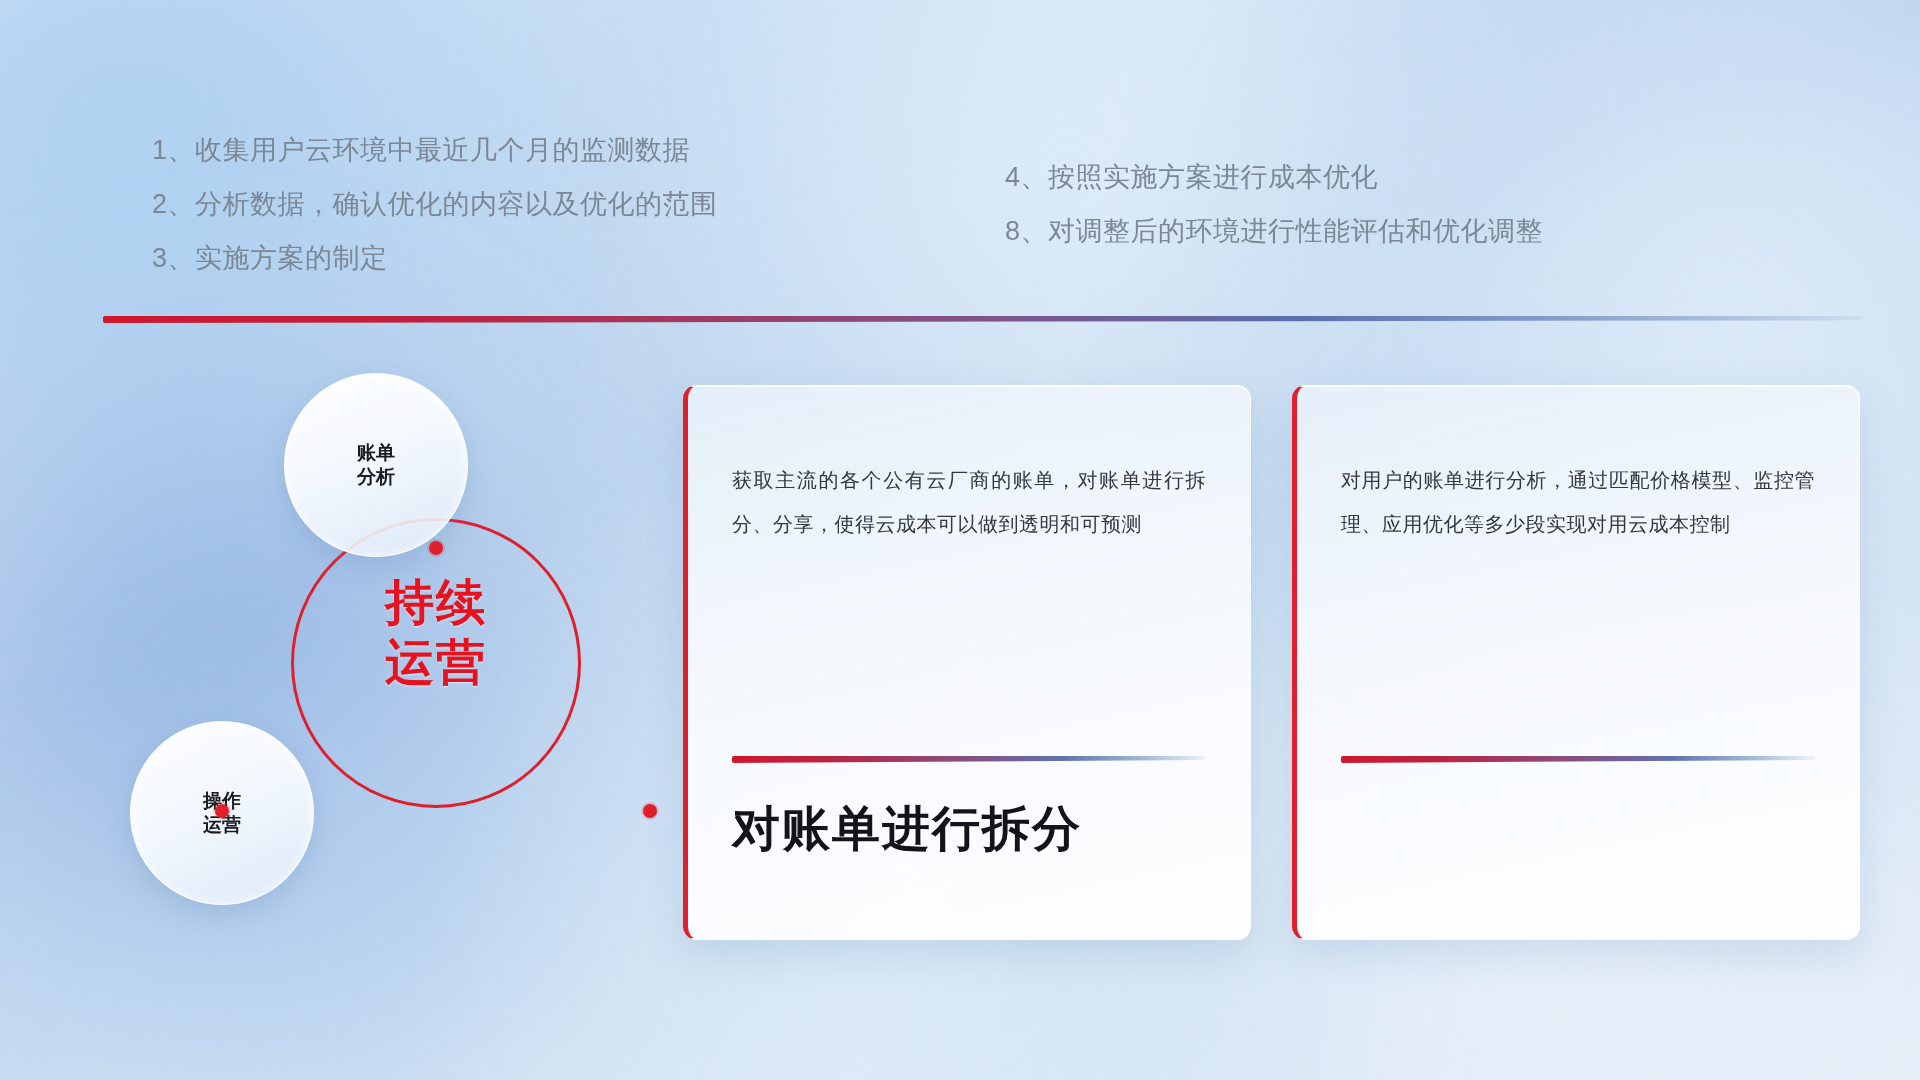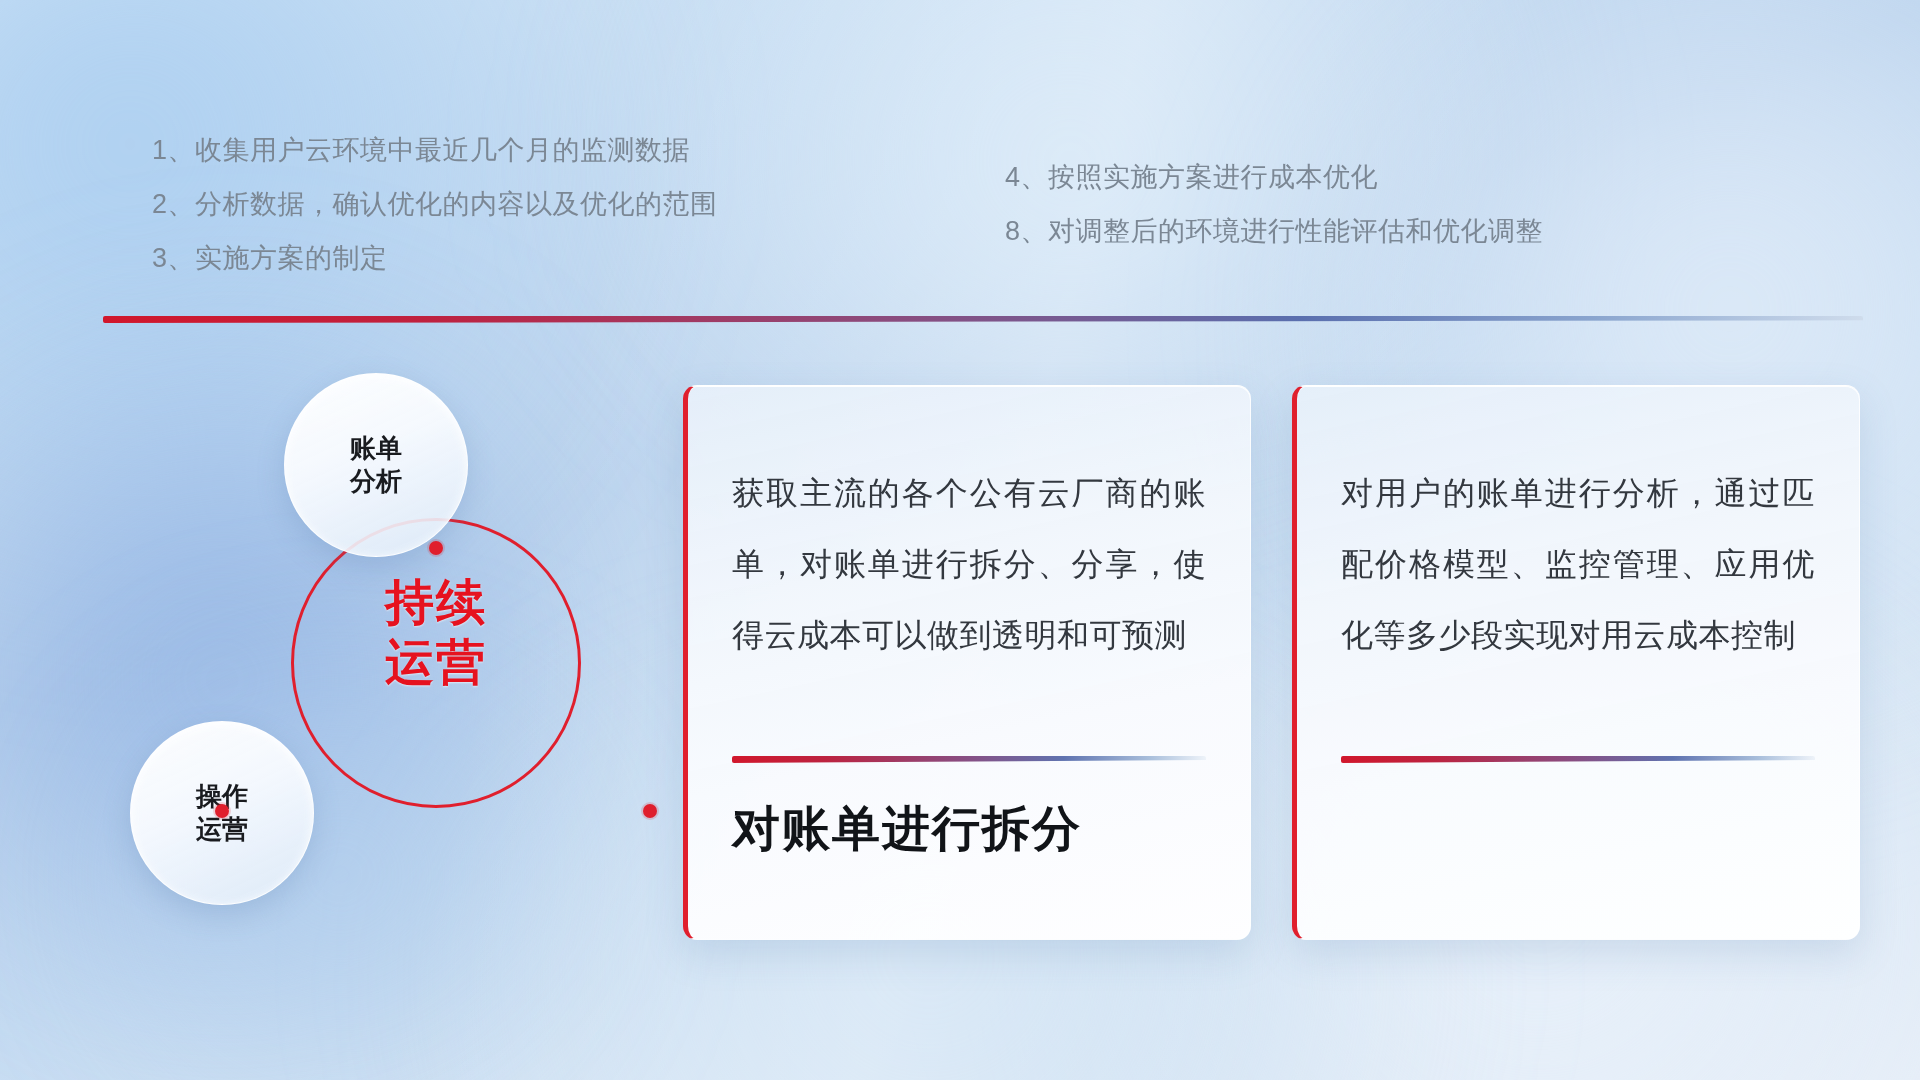--- a/index.html
+++ b/index.html
@@ -68,21 +68,21 @@
     border:3px solid #e01f2d;border-radius:50%;box-sizing:border-box;
   }
   .bubble{
     position:absolute;border-radius:50%;
     background:
       linear-gradient(155deg,rgba(255,255,255,.97) 0%,rgba(250,252,255,.93) 42%,rgba(226,237,249,.88) 100%);
     border:1px solid rgba(255,255,255,.9);
     box-shadow:0 10px 28px rgba(80,120,170,.22), inset 0 2px 10px rgba(255,255,255,.9);
     display:flex;align-items:center;justify-content:center;
     color:#191b1f;font-weight:bold;
-    font-size:26px;line-height:1.28;
+    font-size:19px;line-height:1.28;
     font-family:"Liberation Sans","DejaVu Sans",sans-serif;
   }
   .bubble-top{left:189px;top:18px;width:182px;height:182px;}
   .bubble-left{left:35px;top:366px;width:182px;height:182px;}
   .bubble-right{left:345px;top:366px;width:182px;height:182px;}
   .dot{
     position:absolute;width:14px;height:14px;border-radius:50%;
     background:#e01f2d;box-shadow:0 0 0 2px rgba(224,31,45,.18);
   }
   .dot-top{left:334px;top:186px;}
@@ -107,21 +107,21 @@
         rgba(231,240,250,.92) 0%,
         rgba(243,247,252,.95) 34%,
         rgba(249,251,254,.96) 62%,
         rgba(255,255,255,.96) 100%);
     box-shadow:0 14px 38px rgba(80,120,170,.18), inset 0 1px 0 rgba(255,255,255,.95);
     padding:72px 44px 0 44px;
   }
   #card-1{left:683px;}
   #card-2{left:1292px;}
   .card-body{
-    color:#33383f;font-size:32px;line-height:2.22;
+    color:#33383f;font-size:20px;line-height:2.22;
     letter-spacing:.5px;text-align:justify;text-justify:inter-ideograph;
     font-family:"Liberation Sans","DejaVu Sans",sans-serif;
   }
   .card-rule{
     position:absolute;left:44px;right:44px;bottom:176px;height:7px;
     background:linear-gradient(90deg,#d1172c 0%,#bc2340 20%,#8a4c80 48%,#5f73b0 70%,#a8bedb 88%,#eef3f9 100%);
     clip-path:polygon(0 0,100% 0,100% 58%,0 100%);
     border-radius:2px;
   }
   .card-title{

